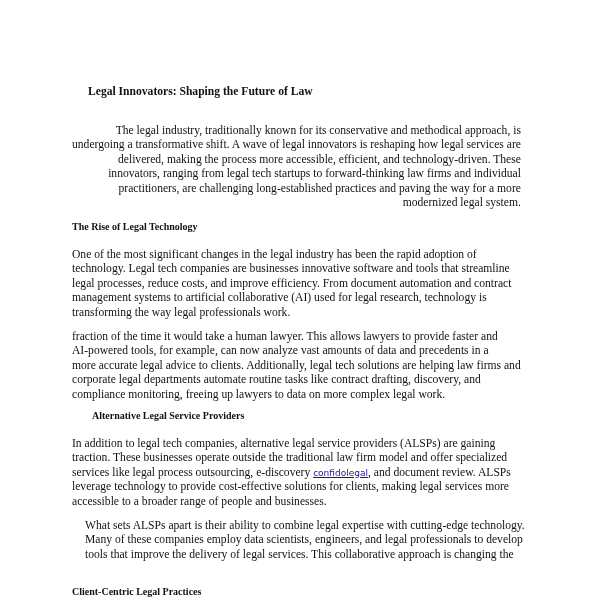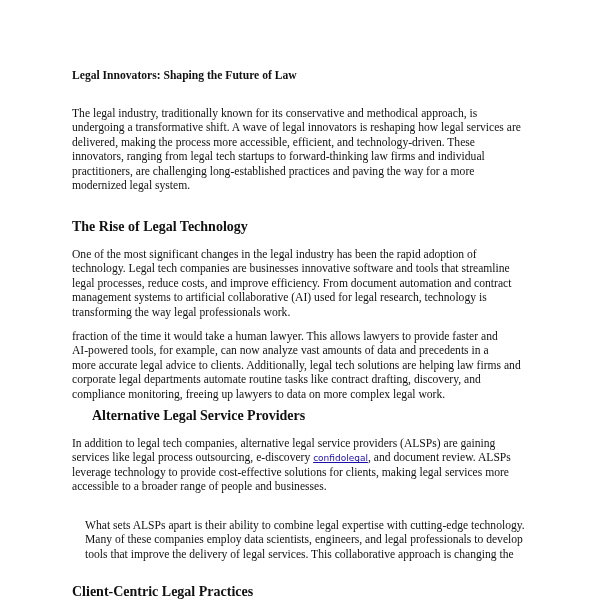--- a/index.html
+++ b/index.html
@@ -18,62 +18,62 @@
     .page {
       position: absolute;
       left: 72px;
       top: 0;
       width: 470px;
     }
     .doc-title {
       position: absolute;
       top: 69px;
       left: 0;
-      margin: 0;
+      margin: 16px;
       font-size: 11.6px;
       font-weight: bold;
       line-height: 14px;
       white-space: nowrap;
     }
     .block {
       position: absolute;
       left: 0;
       margin: 0;
       font-size: 11.6px;
       line-height: 14.4px;
     }
     .block .line {
       display: block;
       white-space: nowrap;
     }
     .heading {
       position: absolute;
       left: 0;
       margin: 0;
-      font-size: 14px;
+      font-size: 10px;
       font-weight: bold;
       line-height: 14px;
       white-space: nowrap;
     }
     .link {
       font-family: "DejaVu Sans", "Liberation Sans", sans-serif;
       font-size: 9px;
       color: #1a0dab;
       text-decoration: underline;
       cursor: pointer;
     }
   </style>
 </head>
 <body>
 
 <div class="page">
 
   <h1 class="doc-title">Legal Innovators: Shaping the Future of Law</h1>
 
-  <p class="block" style="top:107px;">
+  <p class="block" style="top:124px;text-align:right;">
     <span class="line">The legal industry, traditionally known for its conservative and methodical approach, is</span>
     <span class="line">undergoing a transformative shift. A wave of legal innovators is reshaping how legal services are</span>
     <span class="line">delivered, making the process more accessible, efficient, and technology-driven. These</span>
     <span class="line">innovators, ranging from legal tech startups to forward-thinking law firms and individual</span>
     <span class="line">practitioners, are challenging long-established practices and paving the way for a more</span>
     <span class="line">modernized legal system.</span>
   </p>
 
   <h2 class="heading" style="top:220px;">The Rise of Legal Technology</h2>
 
@@ -90,20 +90,21 @@
     <span class="line">AI-powered tools, for example, can now analyze vast amounts of data and precedents in a</span>
     <span class="line">more accurate legal advice to clients. Additionally, legal tech solutions are helping law firms and</span>
     <span class="line">corporate legal departments automate routine tasks like contract drafting, discovery, and</span>
     <span class="line">compliance monitoring, freeing up lawyers to data on more complex legal work.</span>
   </p>
 
   <h2 class="heading" style="top:409px;margin-left:20px;">Alternative Legal Service Providers</h2>
 
   <p class="block" style="top:437px;">
     <span class="line">In addition to legal tech companies, alternative legal service providers (ALSPs) are gaining</span>
+    <span class="line">traction. These businesses operate outside the traditional law firm model and offer specialized</span>
     <span class="line"><span>services like legal process outsourcing, e-discovery </span><a class="link">confidolegal</a><span>, and document review. ALSPs</span></span>
     <span class="line">leverage technology to provide cost-effective solutions for clients, making legal services more</span>
     <span class="line">accessible to a broader range of people and businesses.</span>
   </p>
 
   <p class="block" style="top:519px;margin-left:13px;">
     <span class="line">What sets ALSPs apart is their ability to combine legal expertise with cutting-edge technology.</span>
     <span class="line">Many of these companies employ data scientists, engineers, and legal professionals to develop</span>
     <span class="line">tools that improve the delivery of legal services. This collaborative approach is changing the</span>
   </p>

